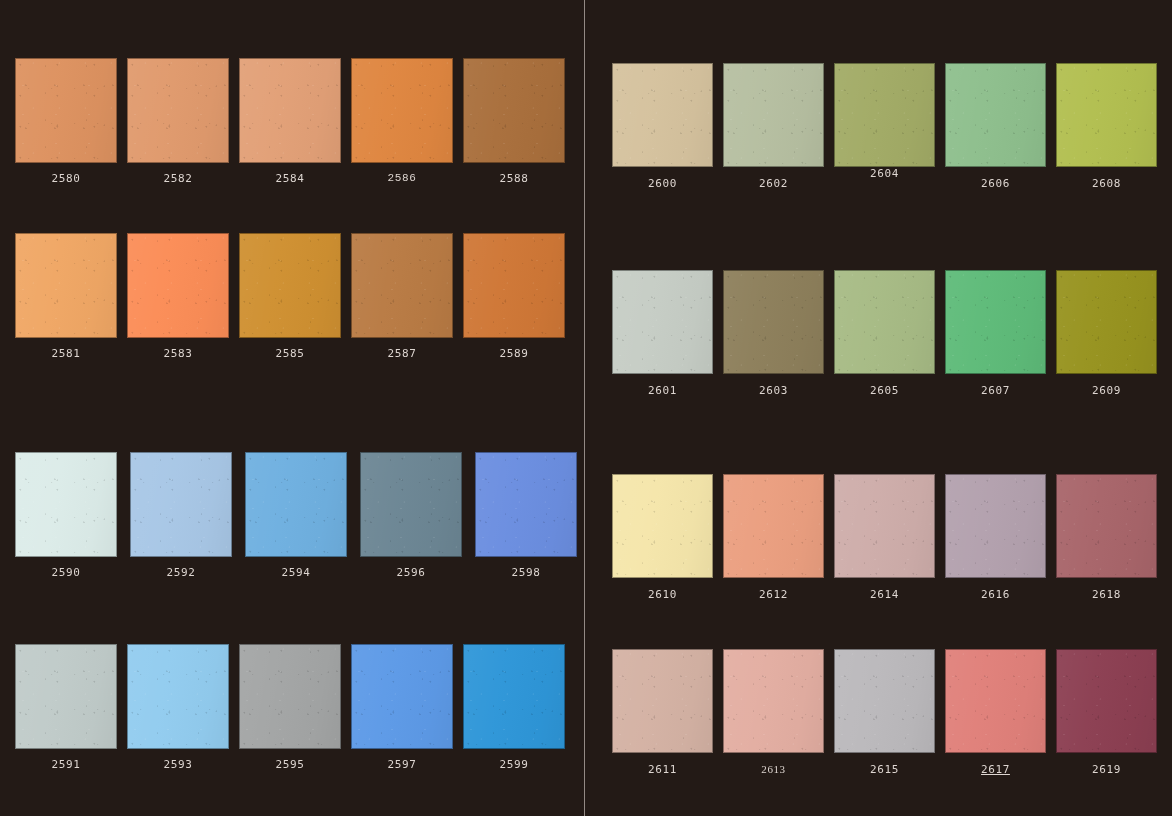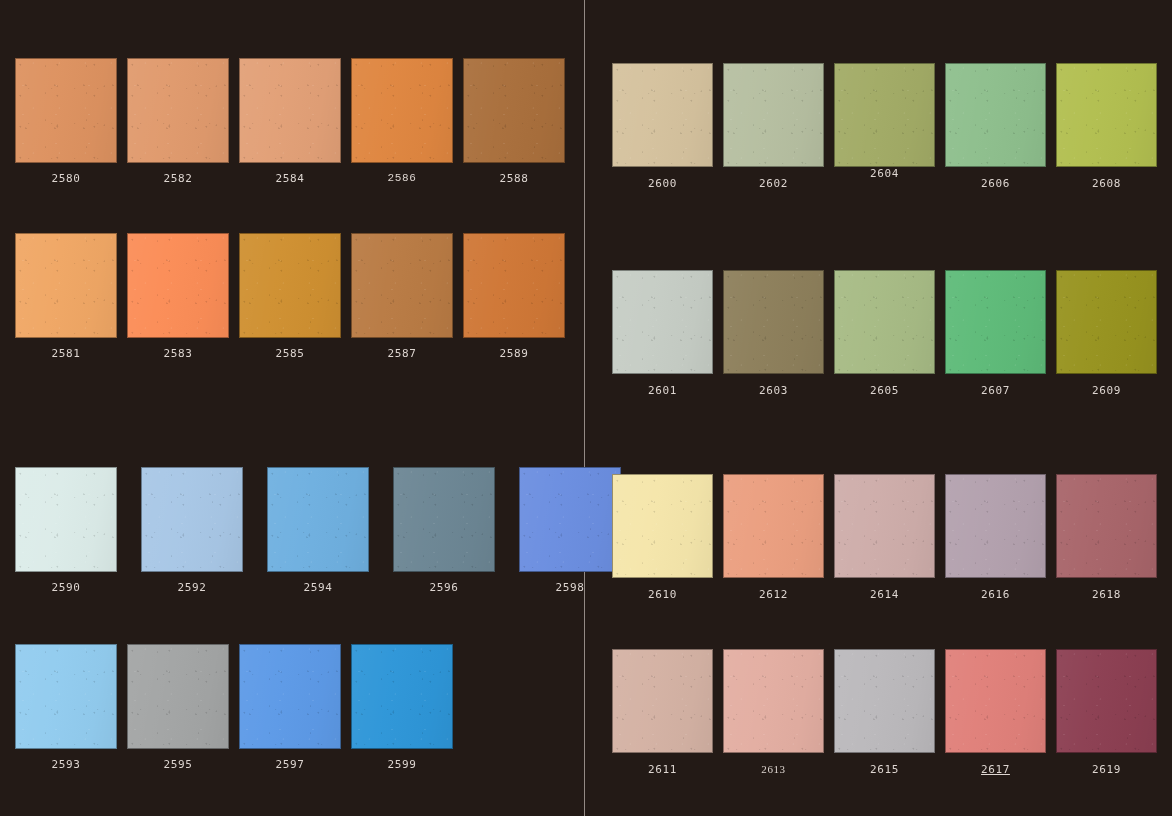--- a/index.html
+++ b/index.html
@@ -140,21 +140,21 @@
         </div>
         <div class="cell">
           <div class="chip" title="2587 #b97b44" style="width: 102px; height: 105px; background: 0px 0px rgb(185, 123, 68); --seed: 8; --ox: 22px; --oy: 4px;"></div>
           <div class="label" style="margin-top: 10px; color: rgb(222, 214, 209); text-align: right;">2587</div>
         </div>
         <div class="cell">
           <div class="chip" title="2589 #cf7736" style="width: 102px; height: 105px; background: 0px 0px rgb(207, 119, 54); --seed: 9; --ox: 35px; --oy: 23px;"></div>
           <div class="label" style="margin-top: 10px; color: rgb(222, 214, 209);">2589</div>
         </div>
       </div>
-      <div class="row" style="left: 15px; top: 467px; gap: 24px;">
+      <div class="row" style="left: 15px; top: 452px; gap: 13px;">
         <div class="cell">
           <div class="chip" title="2590 #dcece9" style="width: 102px; height: 105px; background: 0px 0px rgb(220, 236, 233); --seed: 10; --ox: 7px; --oy: 5px;"></div>
           <div class="label" style="margin-top: 10px; color: rgb(222, 214, 209);">2590</div>
         </div>
         <div class="cell">
           <div class="chip" title="2592 #a8c7e6" style="width: 102px; height: 105px; background: 0px 0px rgb(168, 199, 230); --seed: 11; --ox: 20px; --oy: 24px;"></div>
           <div class="label" style="margin-top: 10px; color: rgb(222, 214, 209);">2592</div>
         </div>
         <div class="cell">
           <div class="chip" title="2594 #6fb0e0" style="width: 102px; height: 105px; background: 0px 0px rgb(111, 176, 224); --seed: 12; --ox: 33px; --oy: 6px;"></div>
@@ -163,20 +163,24 @@
         <div class="cell">
           <div class="chip" title="2596 #6c8694" style="width: 102px; height: 105px; background: 0px 0px rgb(108, 134, 148); --seed: 13; --ox: 5px; --oy: 25px;"></div>
           <div class="label" style="margin-top: 10px; color: rgb(222, 214, 209);">2596</div>
         </div>
         <div class="cell">
           <div class="chip" title="2598 #6b8ee0" style="width: 102px; height: 105px; background: 0px 0px rgb(107, 142, 224); --seed: 14; --ox: 18px; --oy: 7px;"></div>
           <div class="label" style="margin-top: 10px; color: rgb(222, 214, 209);">2598</div>
         </div>
       </div>
       <div class="row" style="left: 15px; top: 644px; gap: 10px;">
+        <div class="cell">
+          <div class="chip" title="2591 #c0cbc9" style="width: 102px; height: 105px; background: 0px 0px rgb(192, 203, 201); --seed: 15; --ox: 31px; --oy: 26px;"></div>
+          <div class="label" style="margin-top: 10px; color: rgb(222, 214, 209);">2591</div>
+        </div>
         <div class="cell">
           <div class="chip" title="2593 #92ccef" style="width: 102px; height: 105px; background: 0px 0px rgb(146, 204, 239); --seed: 16; --ox: 3px; --oy: 8px;"></div>
           <div class="label" style="margin-top: 10px; color: rgb(222, 214, 209);">2593</div>
         </div>
         <div class="cell">
           <div class="chip" title="2595 #a3a5a5" style="width: 102px; height: 105px; background: 0px 0px rgb(163, 165, 165); --seed: 17; --ox: 16px; --oy: 27px;"></div>
           <div class="label" style="margin-top: 10px; color: rgb(222, 214, 209);">2595</div>
         </div>
         <div class="cell">
           <div class="chip" title="2597 #5d9ae7" style="width: 102px; height: 105px; background: 0px 0px rgb(93, 154, 231); --seed: 18; --ox: 29px; --oy: 9px;"></div>

